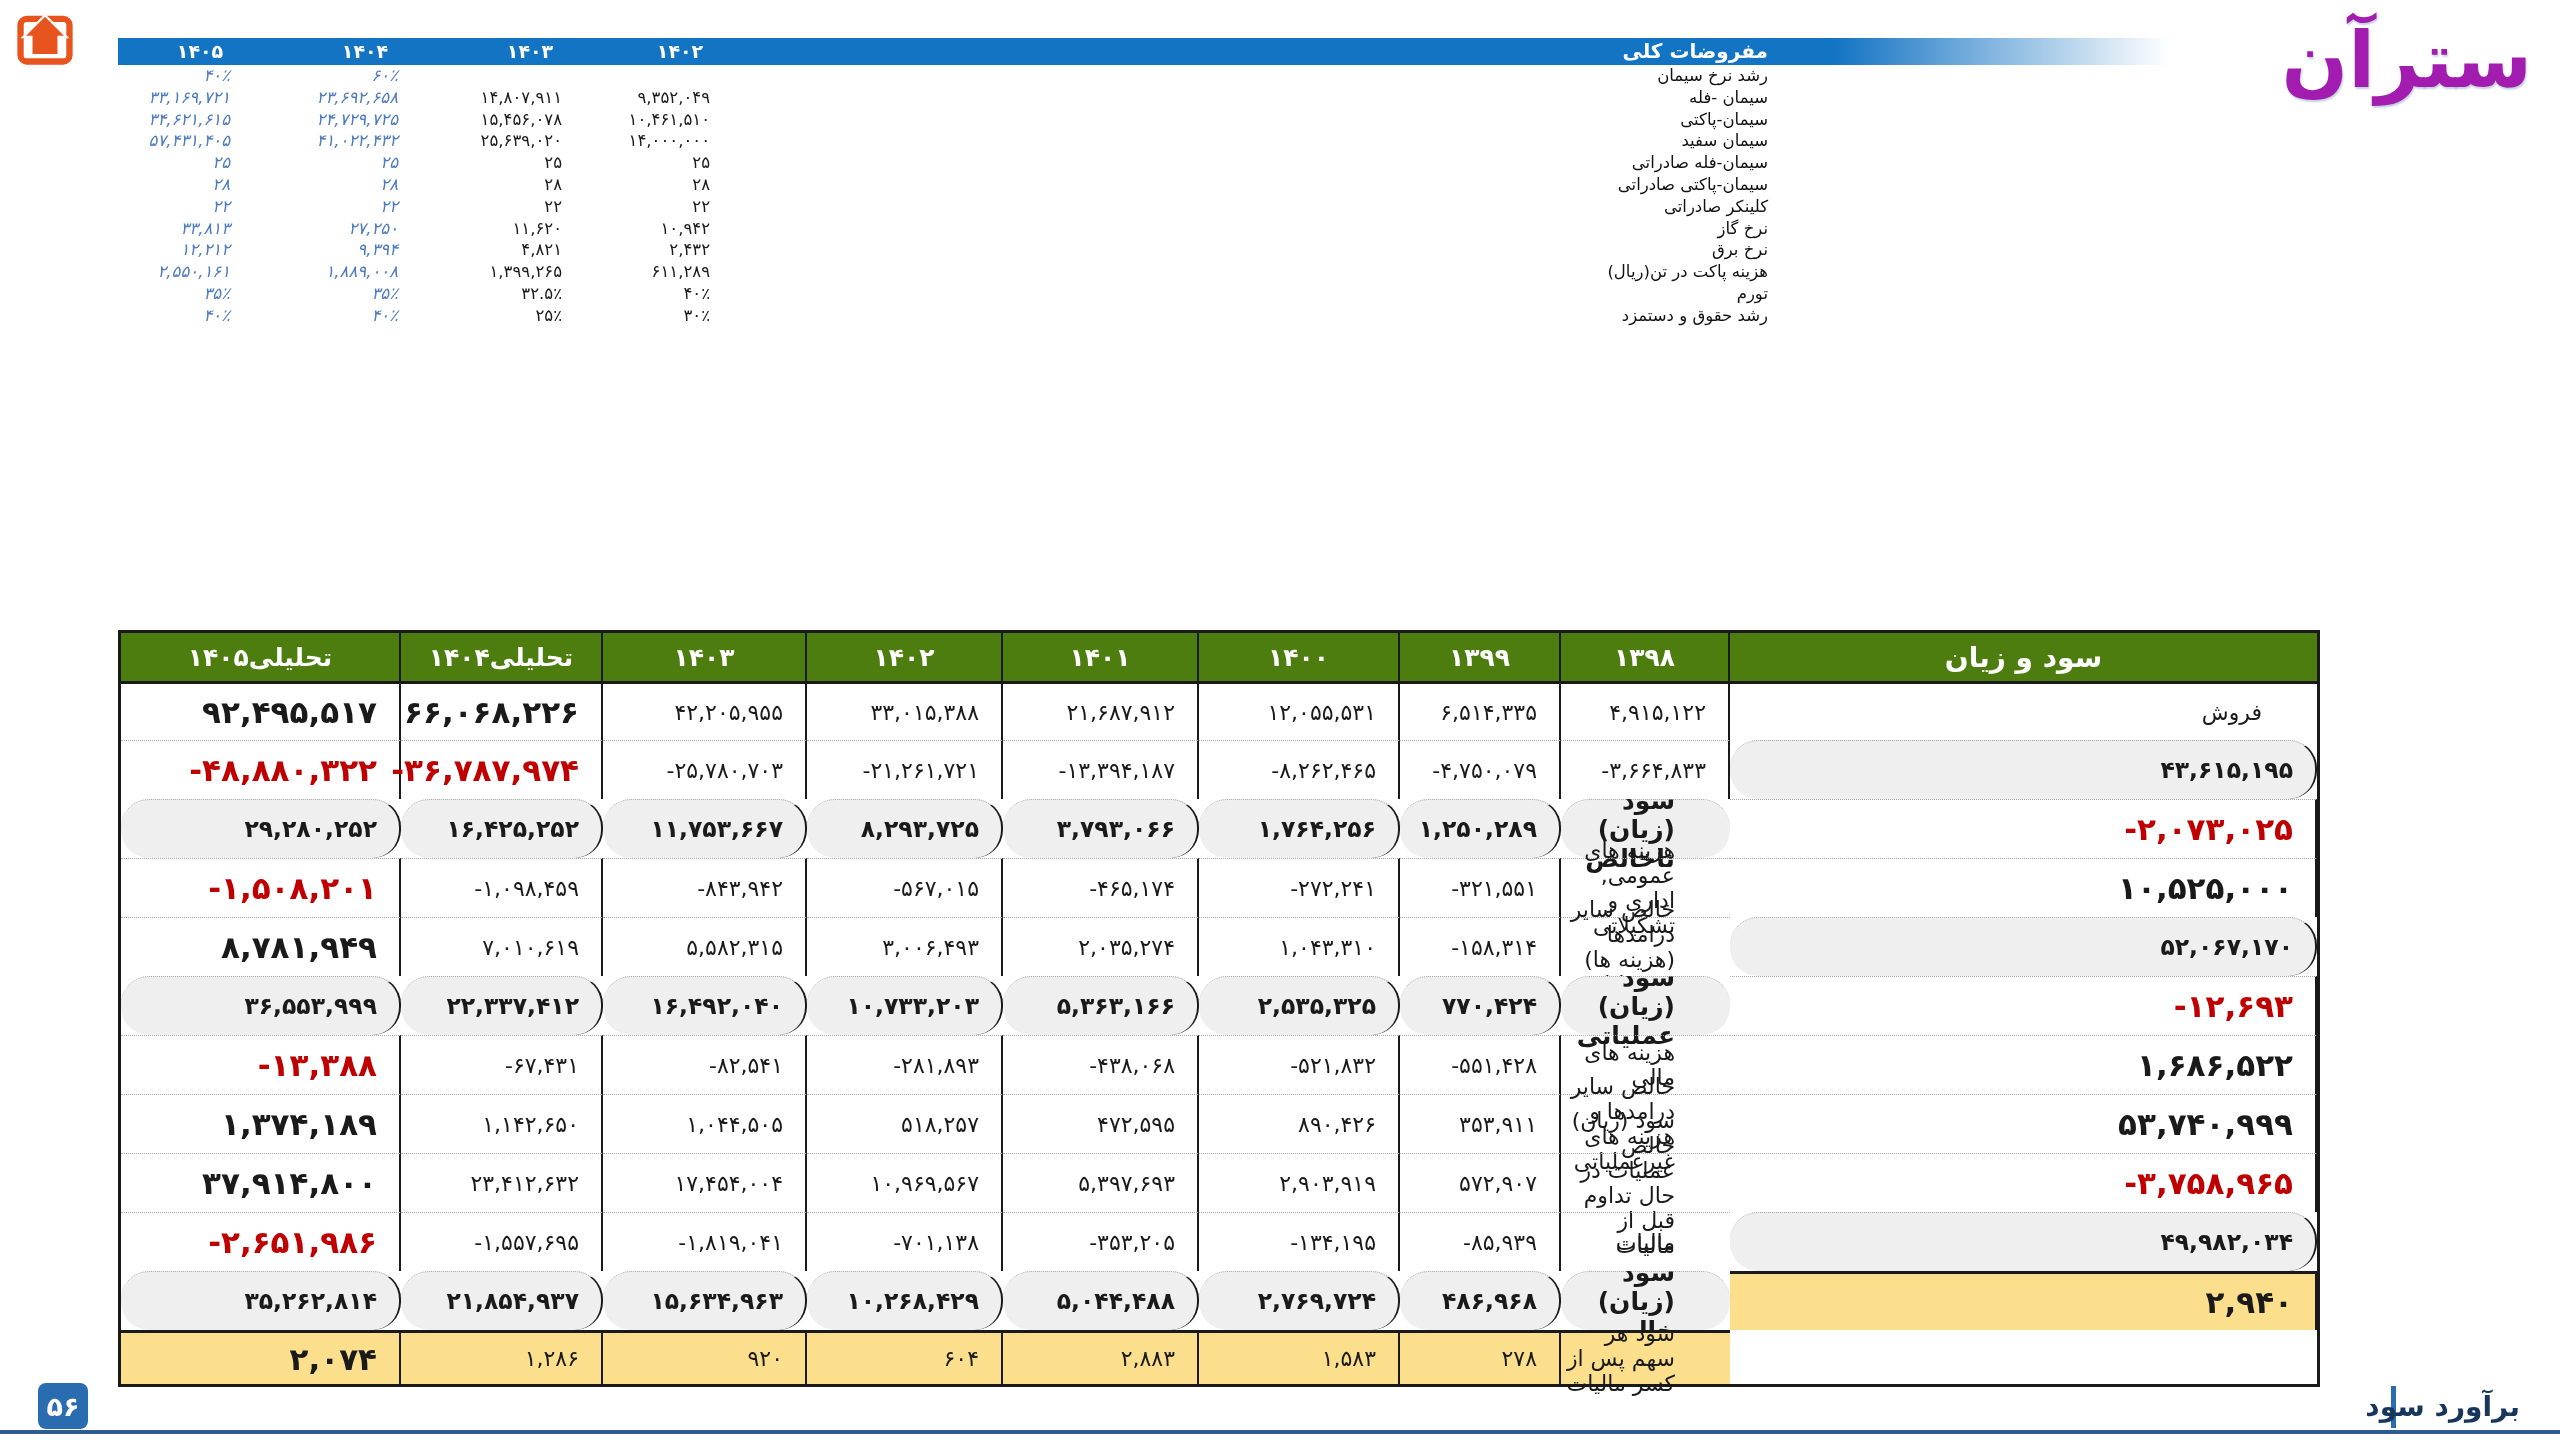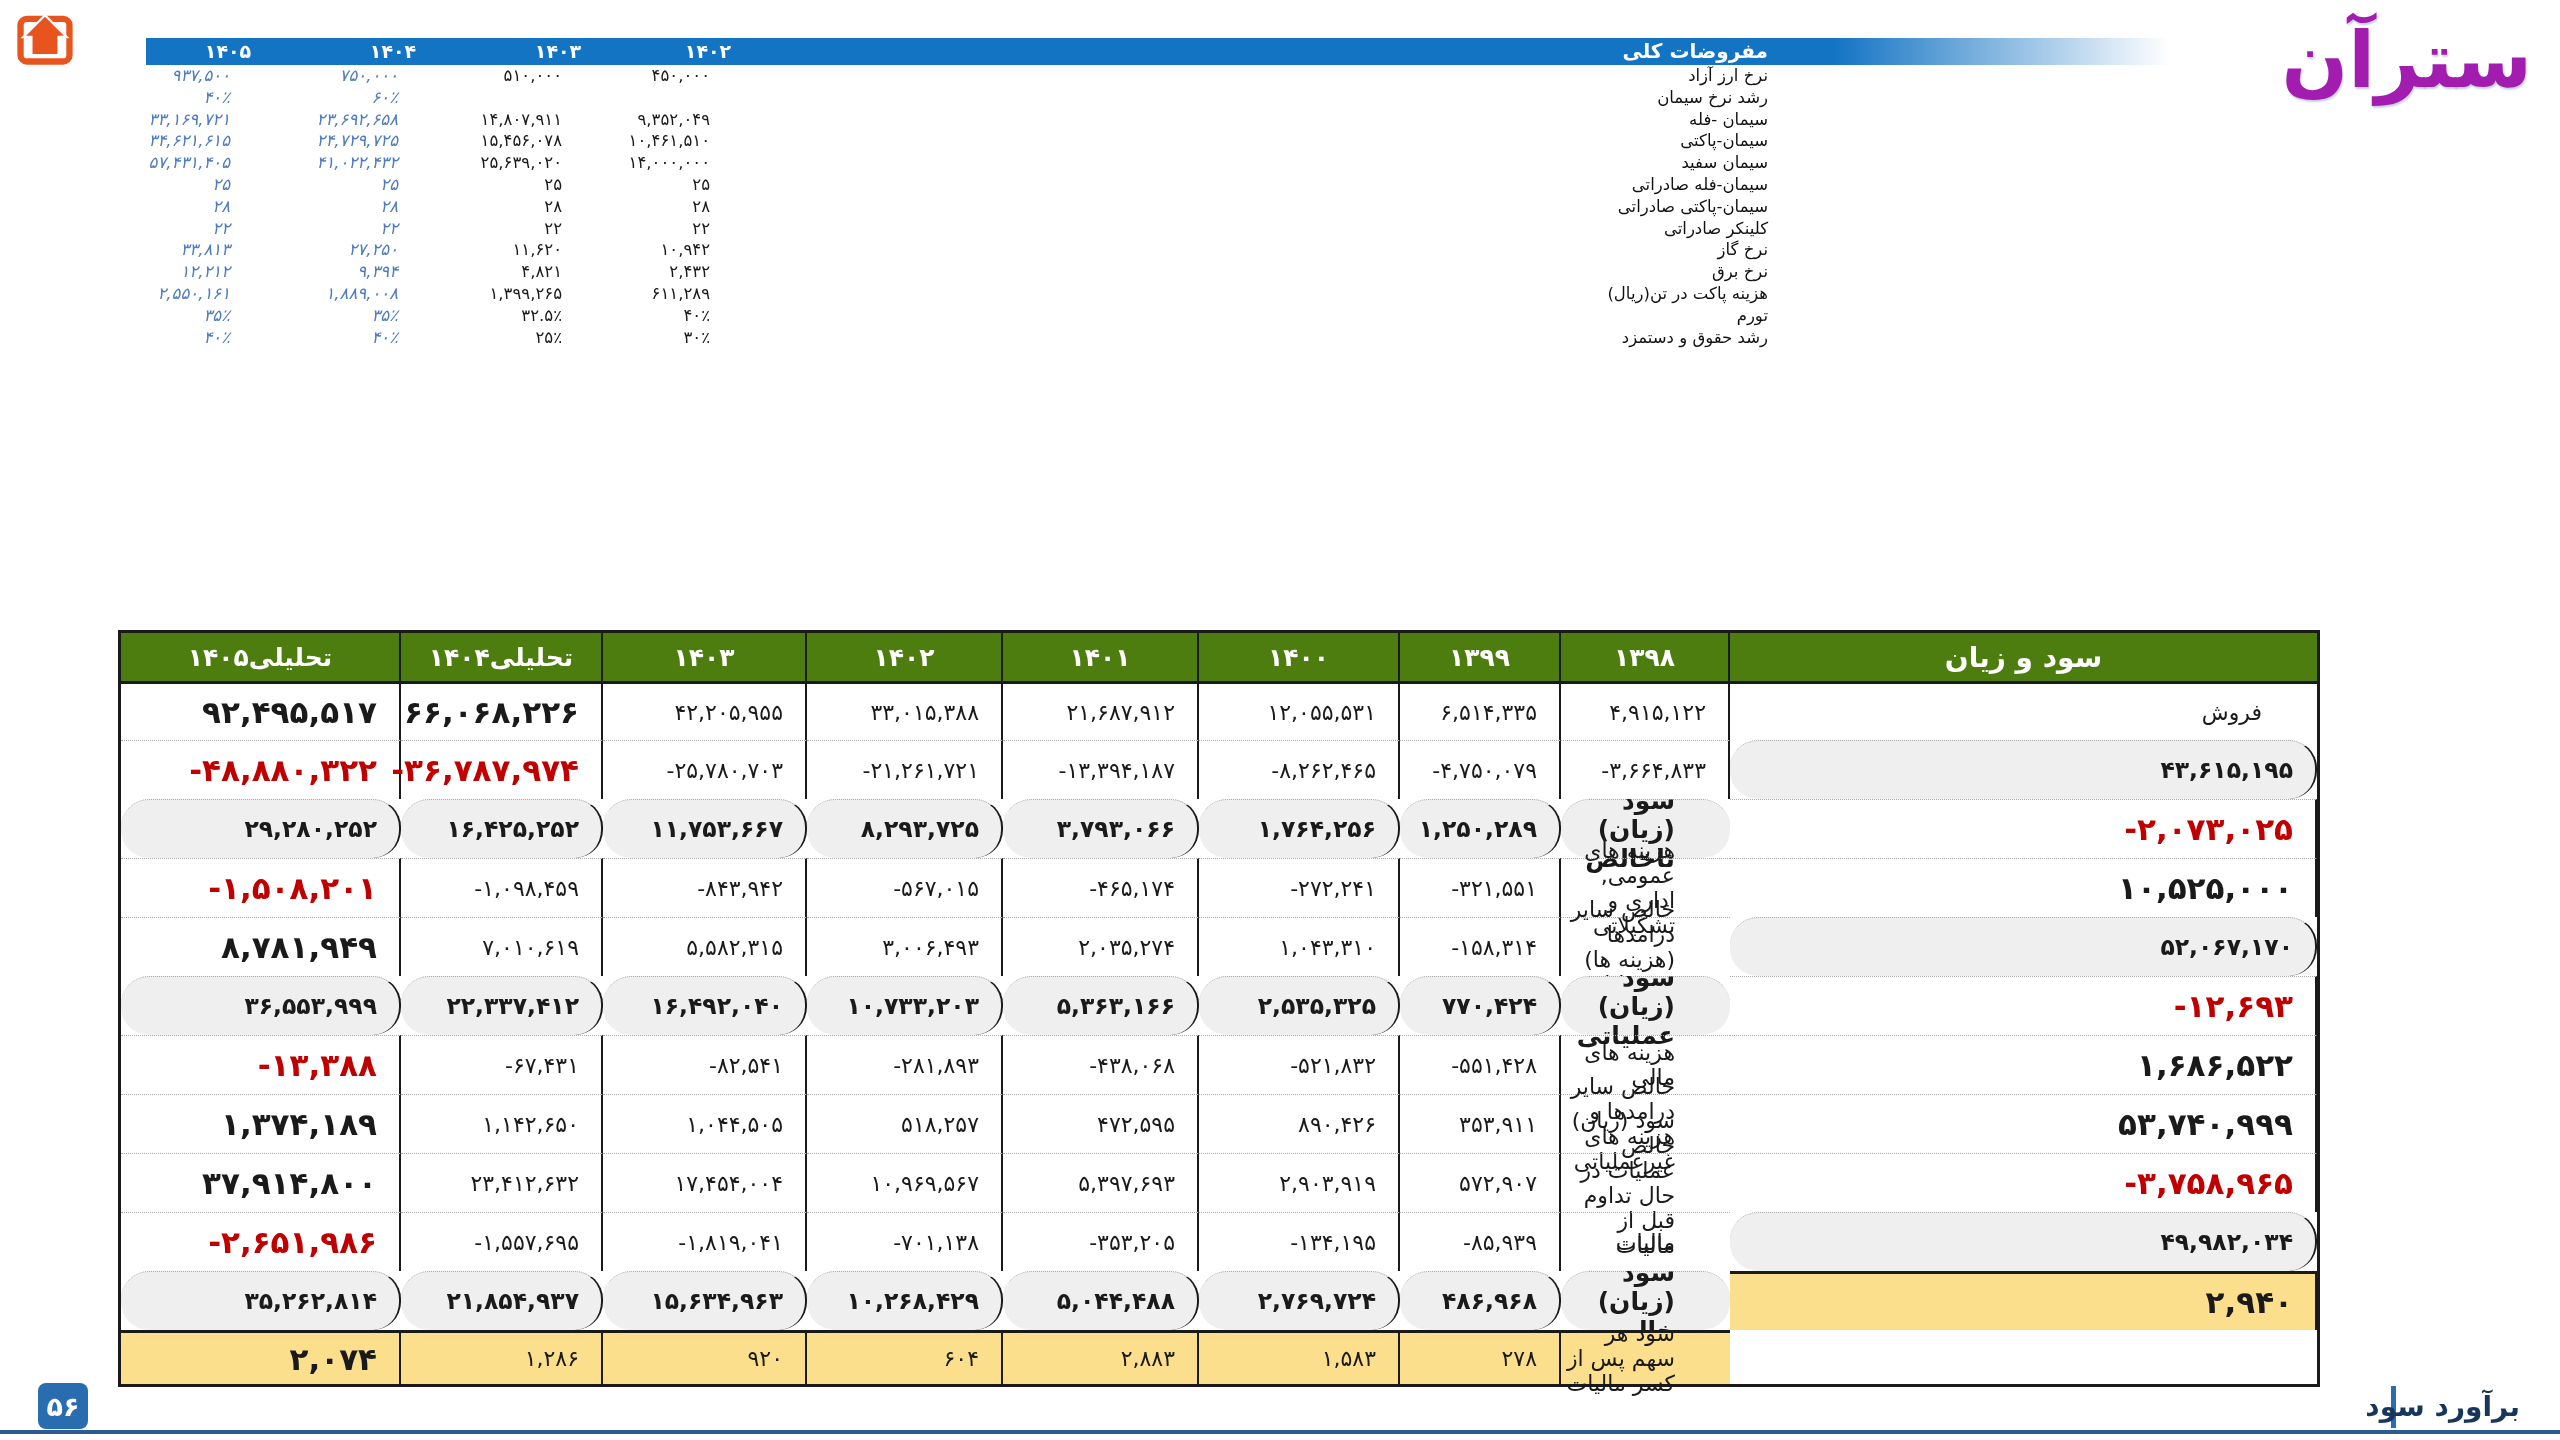--- a/index.html
+++ b/index.html
@@ -10,21 +10,21 @@
   .logo-box{position:absolute;left:16px;top:8px;width:58px;height:58px;}
 
   
   .brand-glow{position:absolute;right:0;top:0;width:560px;height:150px;
               background:radial-gradient(ellipse at 70% 55%, #ffffff 45%, rgba(255,255,255,0) 78%);}
   .brand{position:absolute;right:28px;top:18px;font-size:78px;font-weight:bold;color:#a21caf;
          direction:rtl;text-shadow:1px 2px 2px rgba(20,60,110,.25);line-height:1.1;}
 
   
   .atable{position:absolute;left:118px;top:38px;width:2146px;}
-  .ahead{position:relative;height:27px;background:#1474c4;margin-left:28px;}
+  .ahead{position:relative;height:27px;background:#1474c4;}
   .ahead .yh{position:absolute;top:0;height:27px;line-height:27px;width:124px;text-align:center;
              color:#fff;font-weight:bold;font-size:19px;}
   .ahead .atitle{position:absolute;top:0;height:27px;line-height:27px;right:496px;width:420px;
              text-align:right;color:#fff;font-weight:bold;font-size:20px;direction:rtl;}
   .ahead .fade{position:absolute;top:0;right:0;width:430px;height:27px;
              background:linear-gradient(to right, rgba(255,255,255,0), #ffffff 78%);}
   .abody{position:relative;}
   .arow{position:relative;height:21.8px;line-height:21.8px;font-size:16.5px;}
   .arow span{position:absolute;top:0;height:21.8px;}
   .a1{left:0;width:112px;text-align:right;}
@@ -83,27 +83,20 @@
   <div class="atable">
     <div class="ahead">
       <span class="fade"></span>
       <span class="yh" style="left: 20px;">۱۴۰۵</span>
         <span class="yh" style="left: 185px;">۱۴۰۴</span>
         <span class="yh" style="left: 350px;">۱۴۰۳</span>
         <span class="yh" style="left: 500px;">۱۴۰۲</span>
         <span class="atitle">مفروضات کلی</span>
     </div>
     <div class="abody">
-        <div class="arow">
-          <span class="a1 fut num">۹۳۷,۵۰۰</span>
-          <span class="a2 fut num">۷۵۰,۰۰۰</span>
-          <span class="a3 num">۵۱۰,۰۰۰</span>
-          <span class="a4 num">۴۵۰,۰۰۰</span>
-          <span class="alab">نرخ ارز آزاد</span>
-        </div>
         <div class="arow">
           <span class="a1 fut num">۴۰٪</span>
           <span class="a2 fut num">۶۰٪</span>
           <span class="a3 num"></span>
           <span class="a4 num"></span>
           <span class="alab">رشد نرخ سیمان</span>
         </div>
         <div class="arow">
           <span class="a1 fut num">۳۳,۱۶۹,۷۲۱</span>
           <span class="a2 fut num">۲۳,۶۹۲,۶۵۸</span>

